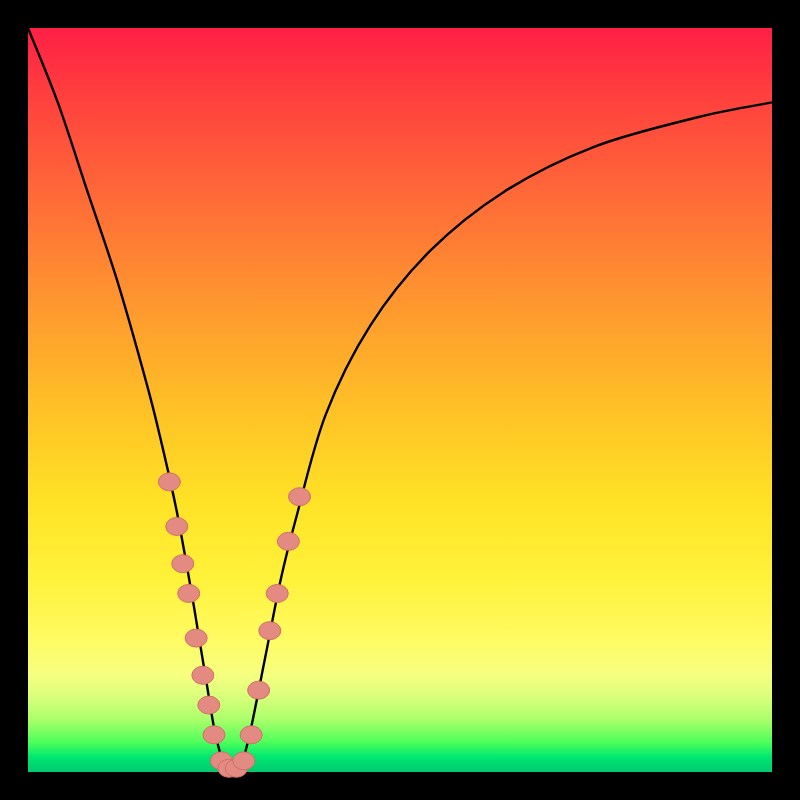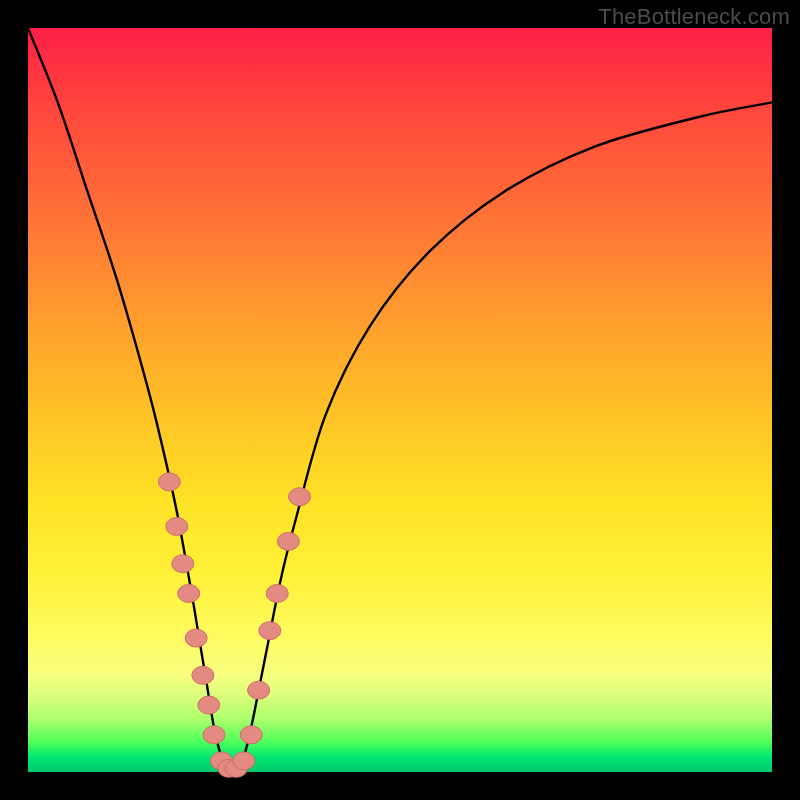--- a/index.html
+++ b/index.html
@@ -59,21 +59,20 @@
     top: 0;
     width: 744px;
     height: 744px;
     overflow: visible;
   }
 </style>
 </head>
 <body>
 
 <div class="frame">
-  <div class="watermark">TheBottleneck.com</div>
 
   <div class="plot-area">
     <svg class="overlay" viewBox="0 0 744 744" preserveAspectRatio="none">
       <path id="curve-path" fill="none" stroke="#000000" stroke-width="2.4" d="M 0.00 0.00 C 4.96 12.40, 19.84 47.12, 29.76 74.40 C 39.68 101.68, 49.60 133.92, 59.52 163.68 C 69.44 193.44, 79.36 220.72, 89.28 252.96 C 99.20 285.20, 111.60 329.84, 119.04 357.12 C 126.48 384.40, 128.96 395.56, 133.92 416.64 C 138.88 437.72, 143.84 458.80, 148.80 483.60 C 153.76 508.40, 159.96 544.36, 163.68 565.44 C 167.40 586.52, 168.64 595.20, 171.12 610.08 C 173.60 624.96, 176.08 639.84, 178.56 654.72 C 181.04 669.60, 183.52 686.96, 186.00 699.36 C 188.48 711.76, 190.96 721.68, 193.44 729.12 C 195.92 736.56, 198.40 741.52, 200.88 744.00 C 203.36 746.48, 205.84 746.48, 208.32 744.00 C 210.80 741.52, 213.28 736.56, 215.76 729.12 C 218.24 721.68, 219.48 716.72, 223.20 699.36 C 226.92 682.00, 233.12 649.76, 238.08 624.96 C 243.04 600.16, 248.00 572.88, 252.96 550.56 C 257.92 528.24, 260.40 518.32, 267.84 491.04 C 275.28 463.76, 285.20 419.12, 297.60 386.88 C 310.00 354.64, 324.88 324.88, 342.24 297.60 C 359.60 270.32, 379.44 245.52, 401.76 223.20 C 424.08 200.88, 448.88 181.04, 476.16 163.68 C 503.44 146.32, 533.20 131.44, 565.44 119.04 C 597.68 106.64, 639.84 96.72, 669.60 89.28 C 699.36 81.84, 731.60 76.88, 744.00 74.40"></path>
       <g id="markers-group">
           <ellipse cx="141.36" cy="453.84" rx="11" ry="9" fill="#e38b82" stroke="#d06f66" stroke-width="1"></ellipse>
           <ellipse cx="148.80" cy="498.48" rx="11" ry="9" fill="#e38b82" stroke="#d06f66" stroke-width="1"></ellipse>
           <ellipse cx="154.75" cy="535.68" rx="11" ry="9" fill="#e38b82" stroke="#d06f66" stroke-width="1"></ellipse>
           <ellipse cx="160.70" cy="565.44" rx="11" ry="9" fill="#e38b82" stroke="#d06f66" stroke-width="1"></ellipse>
           <ellipse cx="168.14" cy="610.08" rx="11" ry="9" fill="#e38b82" stroke="#d06f66" stroke-width="1"></ellipse>

